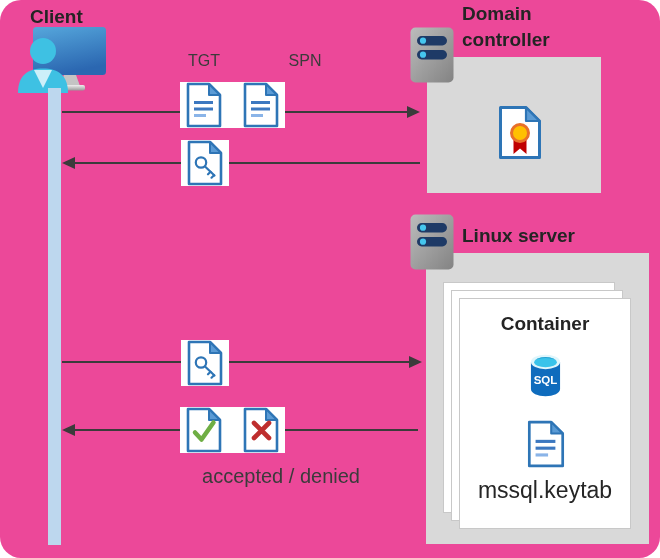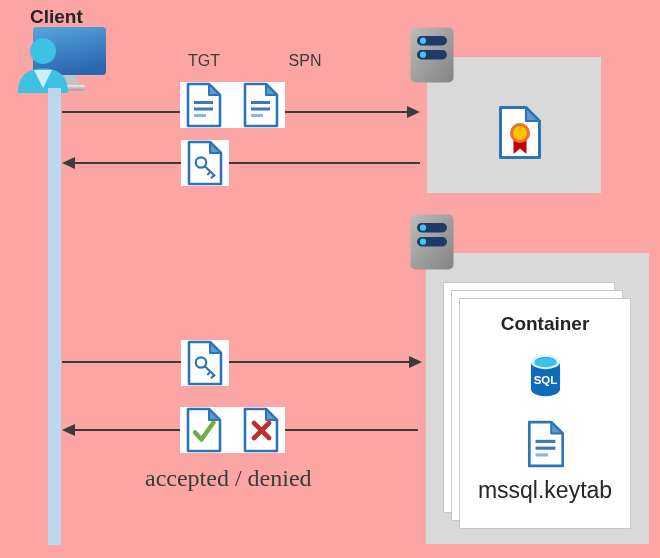--- a/index.html
+++ b/index.html
@@ -1,32 +1,33 @@
 <!DOCTYPE html>
 <html><head>
 <meta charset="utf-8">
 <style>
   html,body{margin:0;padding:0;background:#fff;}
   .canvas{
-    position:relative;width:660px;height:558px;background:#fca5a5;overflow:hidden;
+    position:relative;width:660px;height:558px;background:#ec4899;overflow:hidden;
     font-family:"Liberation Sans",sans-serif;
+    border-radius:21px;
   }
   .abs{position:absolute;}
   .title{font-weight:bold;color:#242424;font-size:19px;line-height:26px;}
   .small-label{font-size:16px;color:#3b3b3b;text-align:center;}
   .lifeline{background:#BDD7EE;}
   .graybox{background:#D9D9D9;}
   .arrow-line{height:2px;background:#3b3b3b;}
   .arrow-head-right{width:0;height:0;border-top:6px solid transparent;border-bottom:6px solid transparent;border-left:13px solid #3b3b3b;}
   .arrow-head-left{width:0;height:0;border-top:6px solid transparent;border-bottom:6px solid transparent;border-right:13px solid #3b3b3b;}
   .icon-row{display:flex;gap:21px;background:#ffffff;padding:0 6px;}
   .card{position:absolute;width:172px;height:231px;background:#ffffff;border:1px solid #c8c8c8;box-sizing:border-box;}
   .card-title{position:absolute;top:12px;left:0;width:100%;text-align:center;}
   .keytab-text{position:absolute;top:178px;left:0;width:100%;text-align:center;font-size:23px;color:#262626;}
-  .accepted{font-size:24px;color:#3b3b3b;font-family:Liberation Serif, serif;}
+  .accepted{font-size:20px;color:#3b3b3b;text-align:center;}
   svg{display:block;}
 </style>
 </head>
 <body>
 
 <svg width="0" height="0" style="position:absolute" aria-hidden="true">
   <defs>
     <linearGradient id="gradMon" x1="0" y1="0" x2="0.3" y2="1">
       <stop offset="0" stop-color="#56A7DC"></stop>
         <stop offset="1" stop-color="#2B67B1"></stop>
@@ -157,28 +158,30 @@
         <use href="#sym-doc-x"></use>
       </svg>
   </div>
 
   <div class="abs accepted" style="left:145px;top:465px;width:272px;">accepted / denied</div>
 
   <div class="abs graybox" style="left:427px;top:57px;width:174px;height:136px;"></div>
   <svg class="abs" style="left:410px;top:27px;" width="44" height="56">
       <use href="#sym-server"></use>
     </svg>
+  <div class="abs title" style="left:462px;top:1px;width:140px;">Domain controller</div>
   <svg class="abs" style="left:498px;top:105px;" width="44" height="55">
       <use href="#sym-doc-cert"></use>
     </svg>
 
   <div class="abs graybox" style="left:426px;top:253px;width:223px;height:291px;"></div>
   <svg class="abs" style="left:410px;top:214px;" width="44" height="56">
       <use href="#sym-server"></use>
     </svg>
+  <div class="abs title" style="left:462px;top:223px;width:180px;">Linux server</div>
 
   <div class="card" style="left:443px;top:282px;"></div>
   <div class="card" style="left:451px;top:290px;"></div>
   <div class="card" style="left:459px;top:298px;">
     <div class="title card-title">Container</div>
     <svg class="abs" style="left:69px;top:54px;" width="33" height="45">
       <use href="#sym-sql"></use>
       <text x="16.5" y="31" text-anchor="middle" font-family="Liberation Sans, sans-serif" font-weight="bold" font-size="11.5" fill="#ffffff">SQL</text>
     </svg>
     <svg class="abs" style="left:67px;top:121px;" width="38" height="48">

